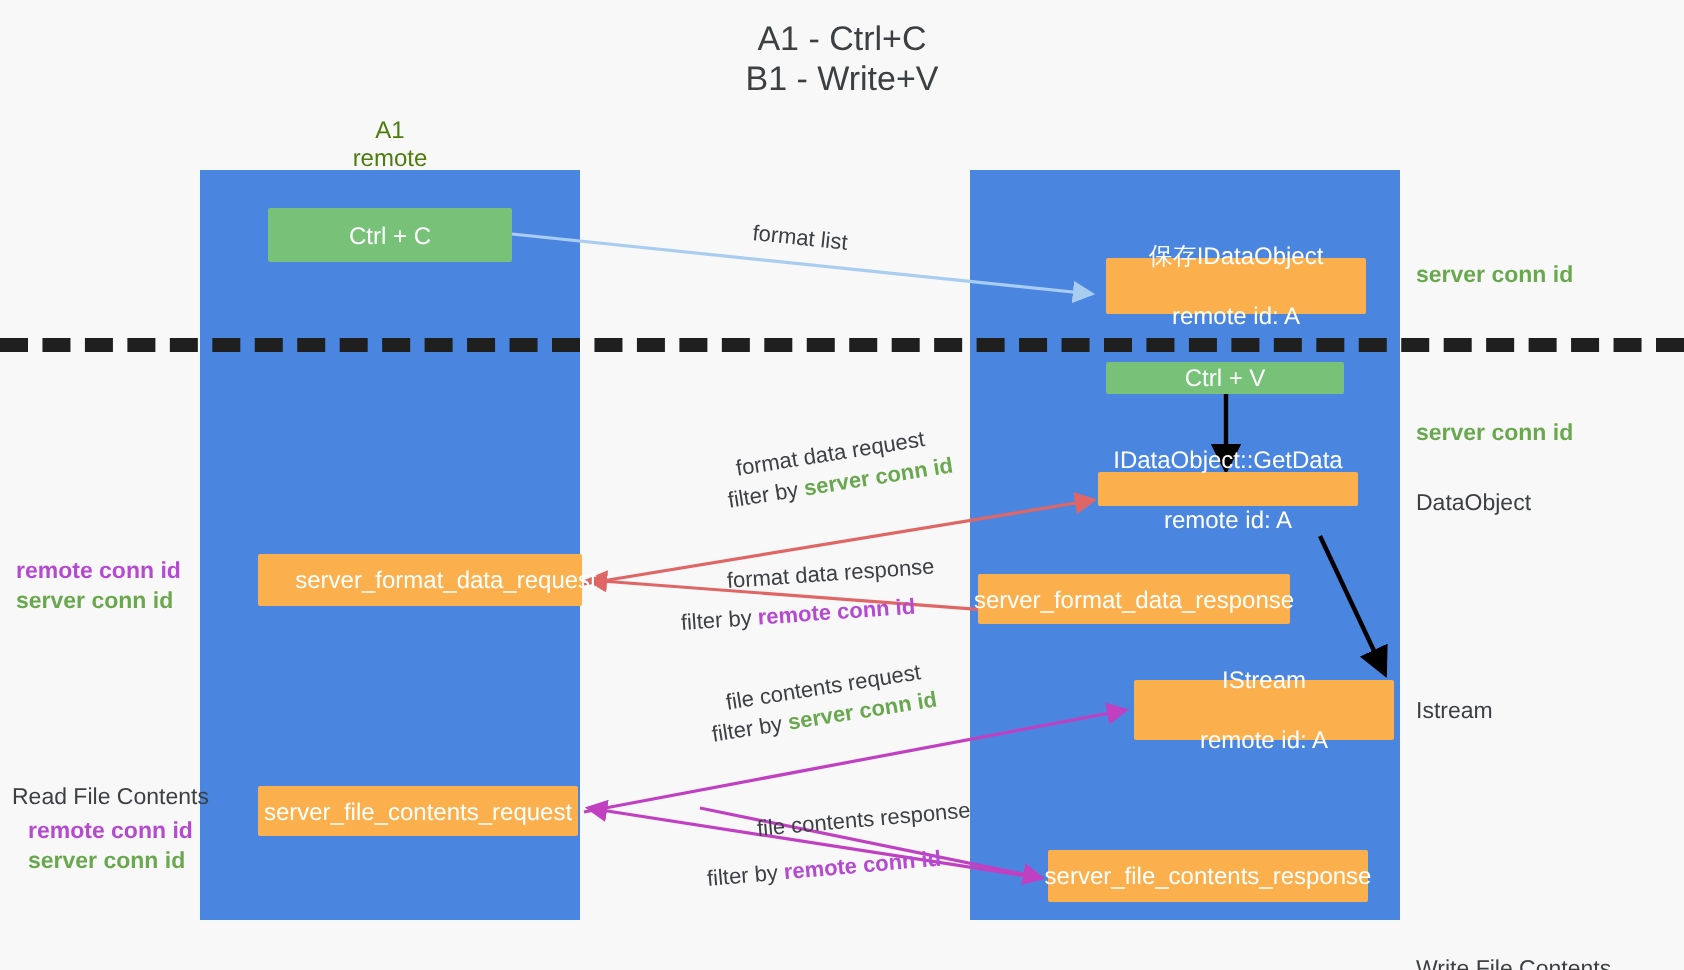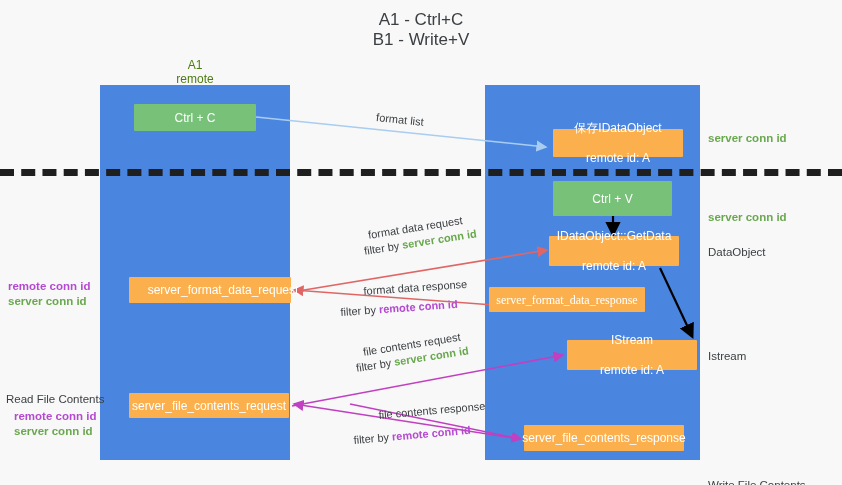--- a/index.html
+++ b/index.html
@@ -119,36 +119,36 @@
     <span>Ctrl + C</span>
   </div>
 
   <div class="abs box orange" style="left:553px;top:129px;width:130px;height:28px;">
     <span>
       <span>保存IDataObject</span>
       <span class="l2">remote id: A</span>
     </span>
   </div>
 
-  <div class="abs box green" style="left:553px;top:181px;width:119px;height:35px;">
+  <div class="abs box green" style="left:553px;top:181px;width:119px;height:16px;">
     <span>Ctrl + V</span>
   </div>
 
-  <div class="abs box orange" style="left:549px;top:236px;width:130px;height:30px;">
+  <div class="abs box orange" style="left:549px;top:236px;width:130px;height:17px;">
     <span>
       <span>IDataObject::GetData</span>
       <span class="l2">remote id: A</span>
     </span>
   </div>
 
   <div class="abs box orange" style="left:129px;top:277px;width:162px;height:26px;padding-left:26px;">
     <span>server_format_data_request</span>
   </div>
 
-  <div class="abs box orange" style="left:489px;top:287px;width:156px;height:25px;font-family:Liberation Serif, serif;">
+  <div class="abs box orange" style="left:489px;top:287px;width:156px;height:25px;">
     <span>server_format_data_response</span>
   </div>
 
   <div class="abs box orange" style="left:567px;top:340px;width:130px;height:30px;">
     <span>
       <span>IStream</span>
       <span class="l2">remote id: A</span>
     </span>
   </div>
 

